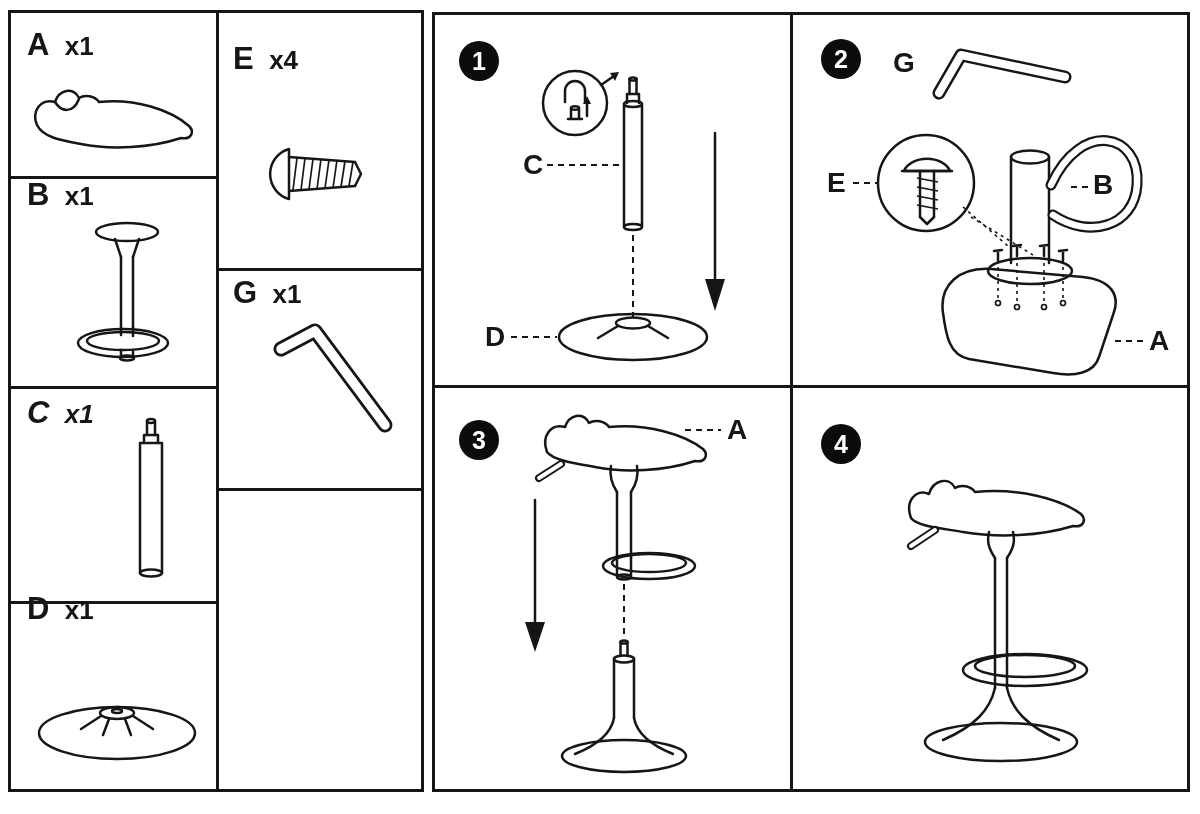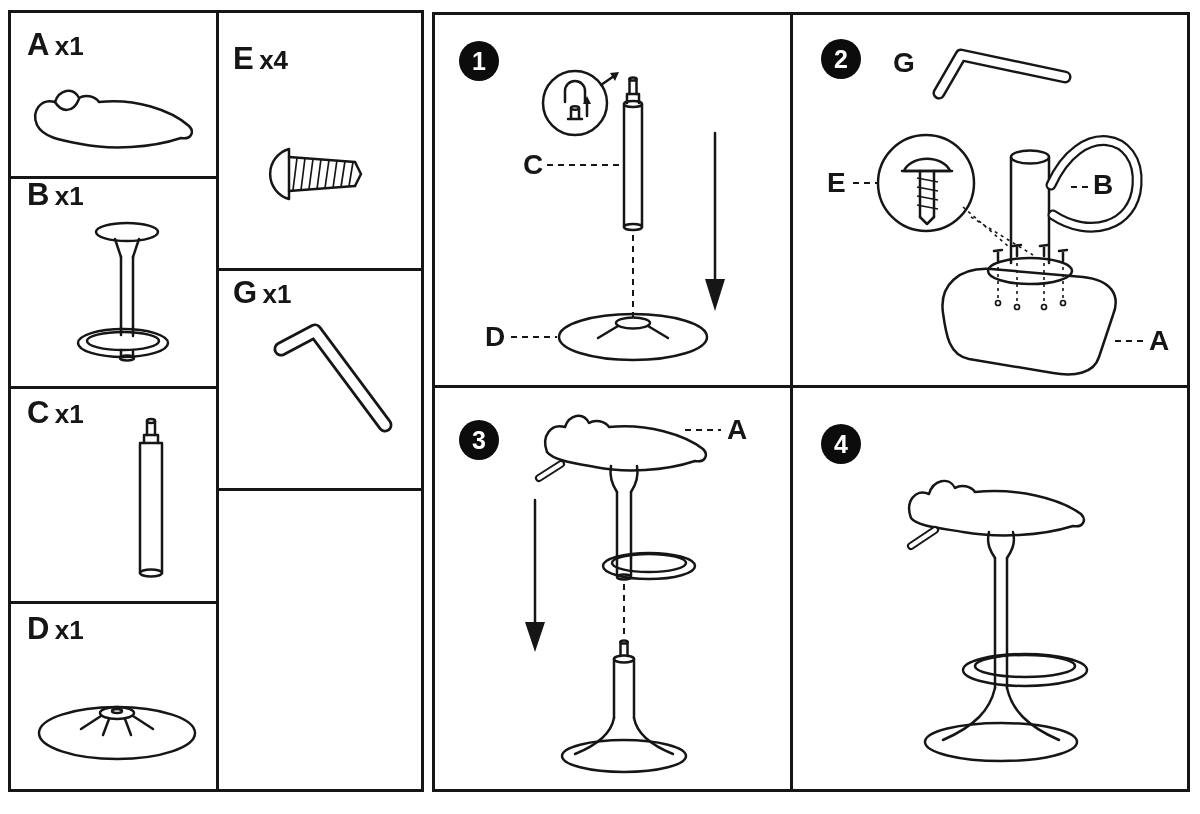--- a/index.html
+++ b/index.html
@@ -6,21 +6,21 @@
   html,body { background:#ffffff; }
   .sheet {
     position:relative; width:1200px; height:814px; background:#ffffff;
     font-family:"Liberation Sans", sans-serif; color:#161616; overflow:hidden;
   }
   .panel { position:absolute; border:3px solid #161616; background:#fff; }
   .divider { position:absolute; background:#161616; }
   .quad { position:absolute; }
   .part-label { position:absolute; font-weight:bold; white-space:nowrap; }
   .part-label .pletter { font-size:31px; letter-spacing:1px; }
-  .part-label .pqty { font-size:26px; }
+  .part-label .pqty { font-size:26px; margin-left:10px; }
   .badge {
     position:absolute; width:40px; height:40px; border-radius:50%;
     background:#0c0c0c; color:#fff; font-weight:bold; font-size:25px;
     display:flex; align-items:center; justify-content:center;
   }
   .callout { position:absolute; font-weight:bold; font-size:28px; }
   .lineart { position:absolute; }
   .lineart .s  { fill:none; stroke:#161616; stroke-width:2.5; stroke-linecap:round; stroke-linejoin:round; }
   .lineart .sf { fill:#ffffff; stroke:#161616; stroke-width:2.5; stroke-linecap:round; stroke-linejoin:round; }
   .lineart .thin { fill:none; stroke:#161616; stroke-width:1.7; }
@@ -60,33 +60,33 @@
     <svg class="lineart" style="left:52px; top:202px;" width="140" height="160" viewBox="0 0 140 160">
       <ellipse class="sf" cx="64" cy="17" rx="31" ry="9"></ellipse>
       <path class="s" d="M52 24 L58 42 M76 24 L70 42"></path>
       <path class="s" d="M58 42 L58 112 M70 42 L70 112"></path>
       <ellipse class="s" cx="60" cy="128" rx="45" ry="14"></ellipse>
       <ellipse class="s" cx="60" cy="126" rx="36" ry="9"></ellipse>
       <path class="s" d="M58 112 L58 120 M70 112 L70 121 M58 135 L58 142 M70 136 L70 142"></path>
       <ellipse class="s" cx="64" cy="143" rx="7" ry="2.5"></ellipse>
     </svg>
 
-    <div class="part-label" style="left:16px; top:382px;">
+    <div class="part-label" style="left:16px; top:382px;font-style:italic;">
       <span class="pletter">C</span>
       <span class="pqty">x1</span>
     </div>
     <svg class="lineart" style="left:108px; top:400px;" width="64" height="180" viewBox="0 0 64 180">
       <ellipse class="s" cx="32" cy="8" rx="4" ry="2"></ellipse>
       <path class="s" d="M28 8 L28 22 M36 8 L36 22"></path>
       <path class="s" d="M25 22 L39 22 M25 22 L25 30 M39 22 L39 30"></path>
       <path class="s" d="M21 30 L43 30 M21 30 L21 160 M43 30 L43 160"></path>
       <ellipse class="s" cx="32" cy="160" rx="11" ry="3.5"></ellipse>
     </svg>
 
-    <div class="part-label" style="left:16px; top:598px;">
+    <div class="part-label" style="left:16px; top:578px;">
       <span class="pletter">D</span>
       <span class="pqty">x1</span>
     </div>
     <svg class="lineart" style="left:18px; top:668px;" width="175" height="98" viewBox="0 0 175 98">
       <ellipse class="sf" cx="88" cy="52" rx="78" ry="26"></ellipse>
       <ellipse class="s" cx="88" cy="32" rx="17" ry="6"></ellipse>
       <path class="s" d="M72 35 L52 48 M104 35 L124 48 M80 38 L74 54 M96 38 L102 54"></path>
       <ellipse class="s" cx="88" cy="30" rx="5" ry="2"></ellipse>
     </svg>
 

